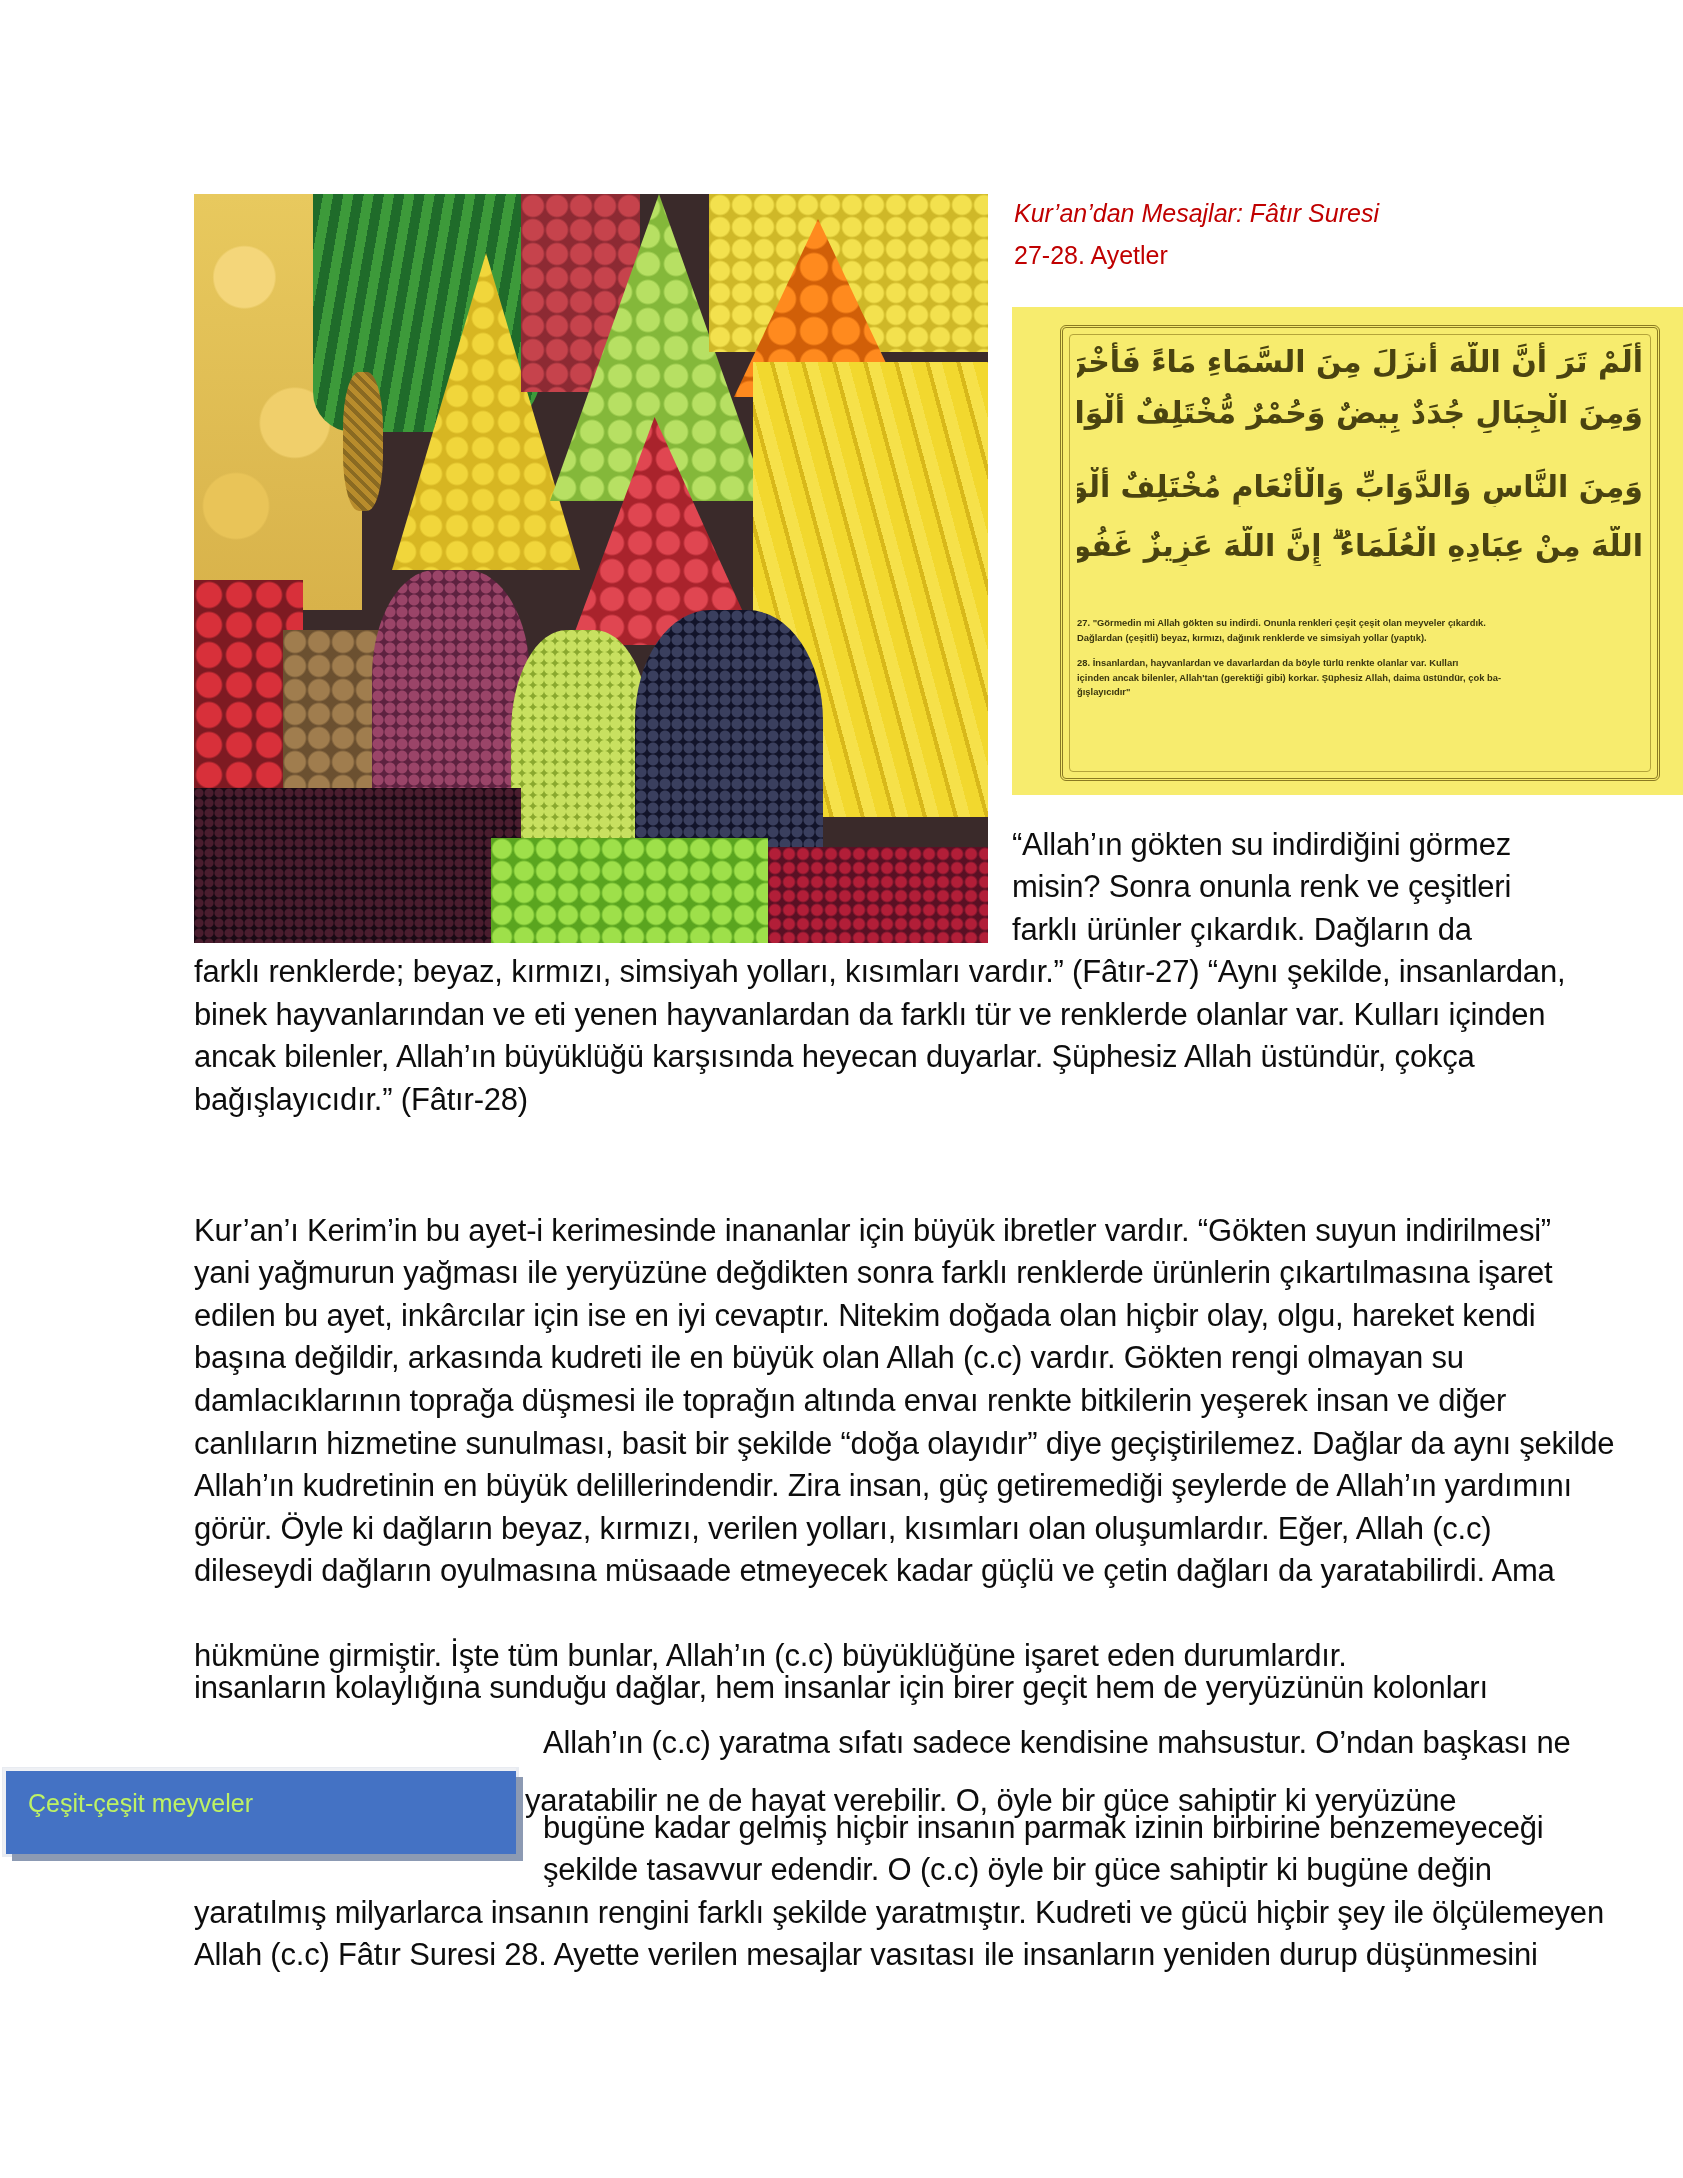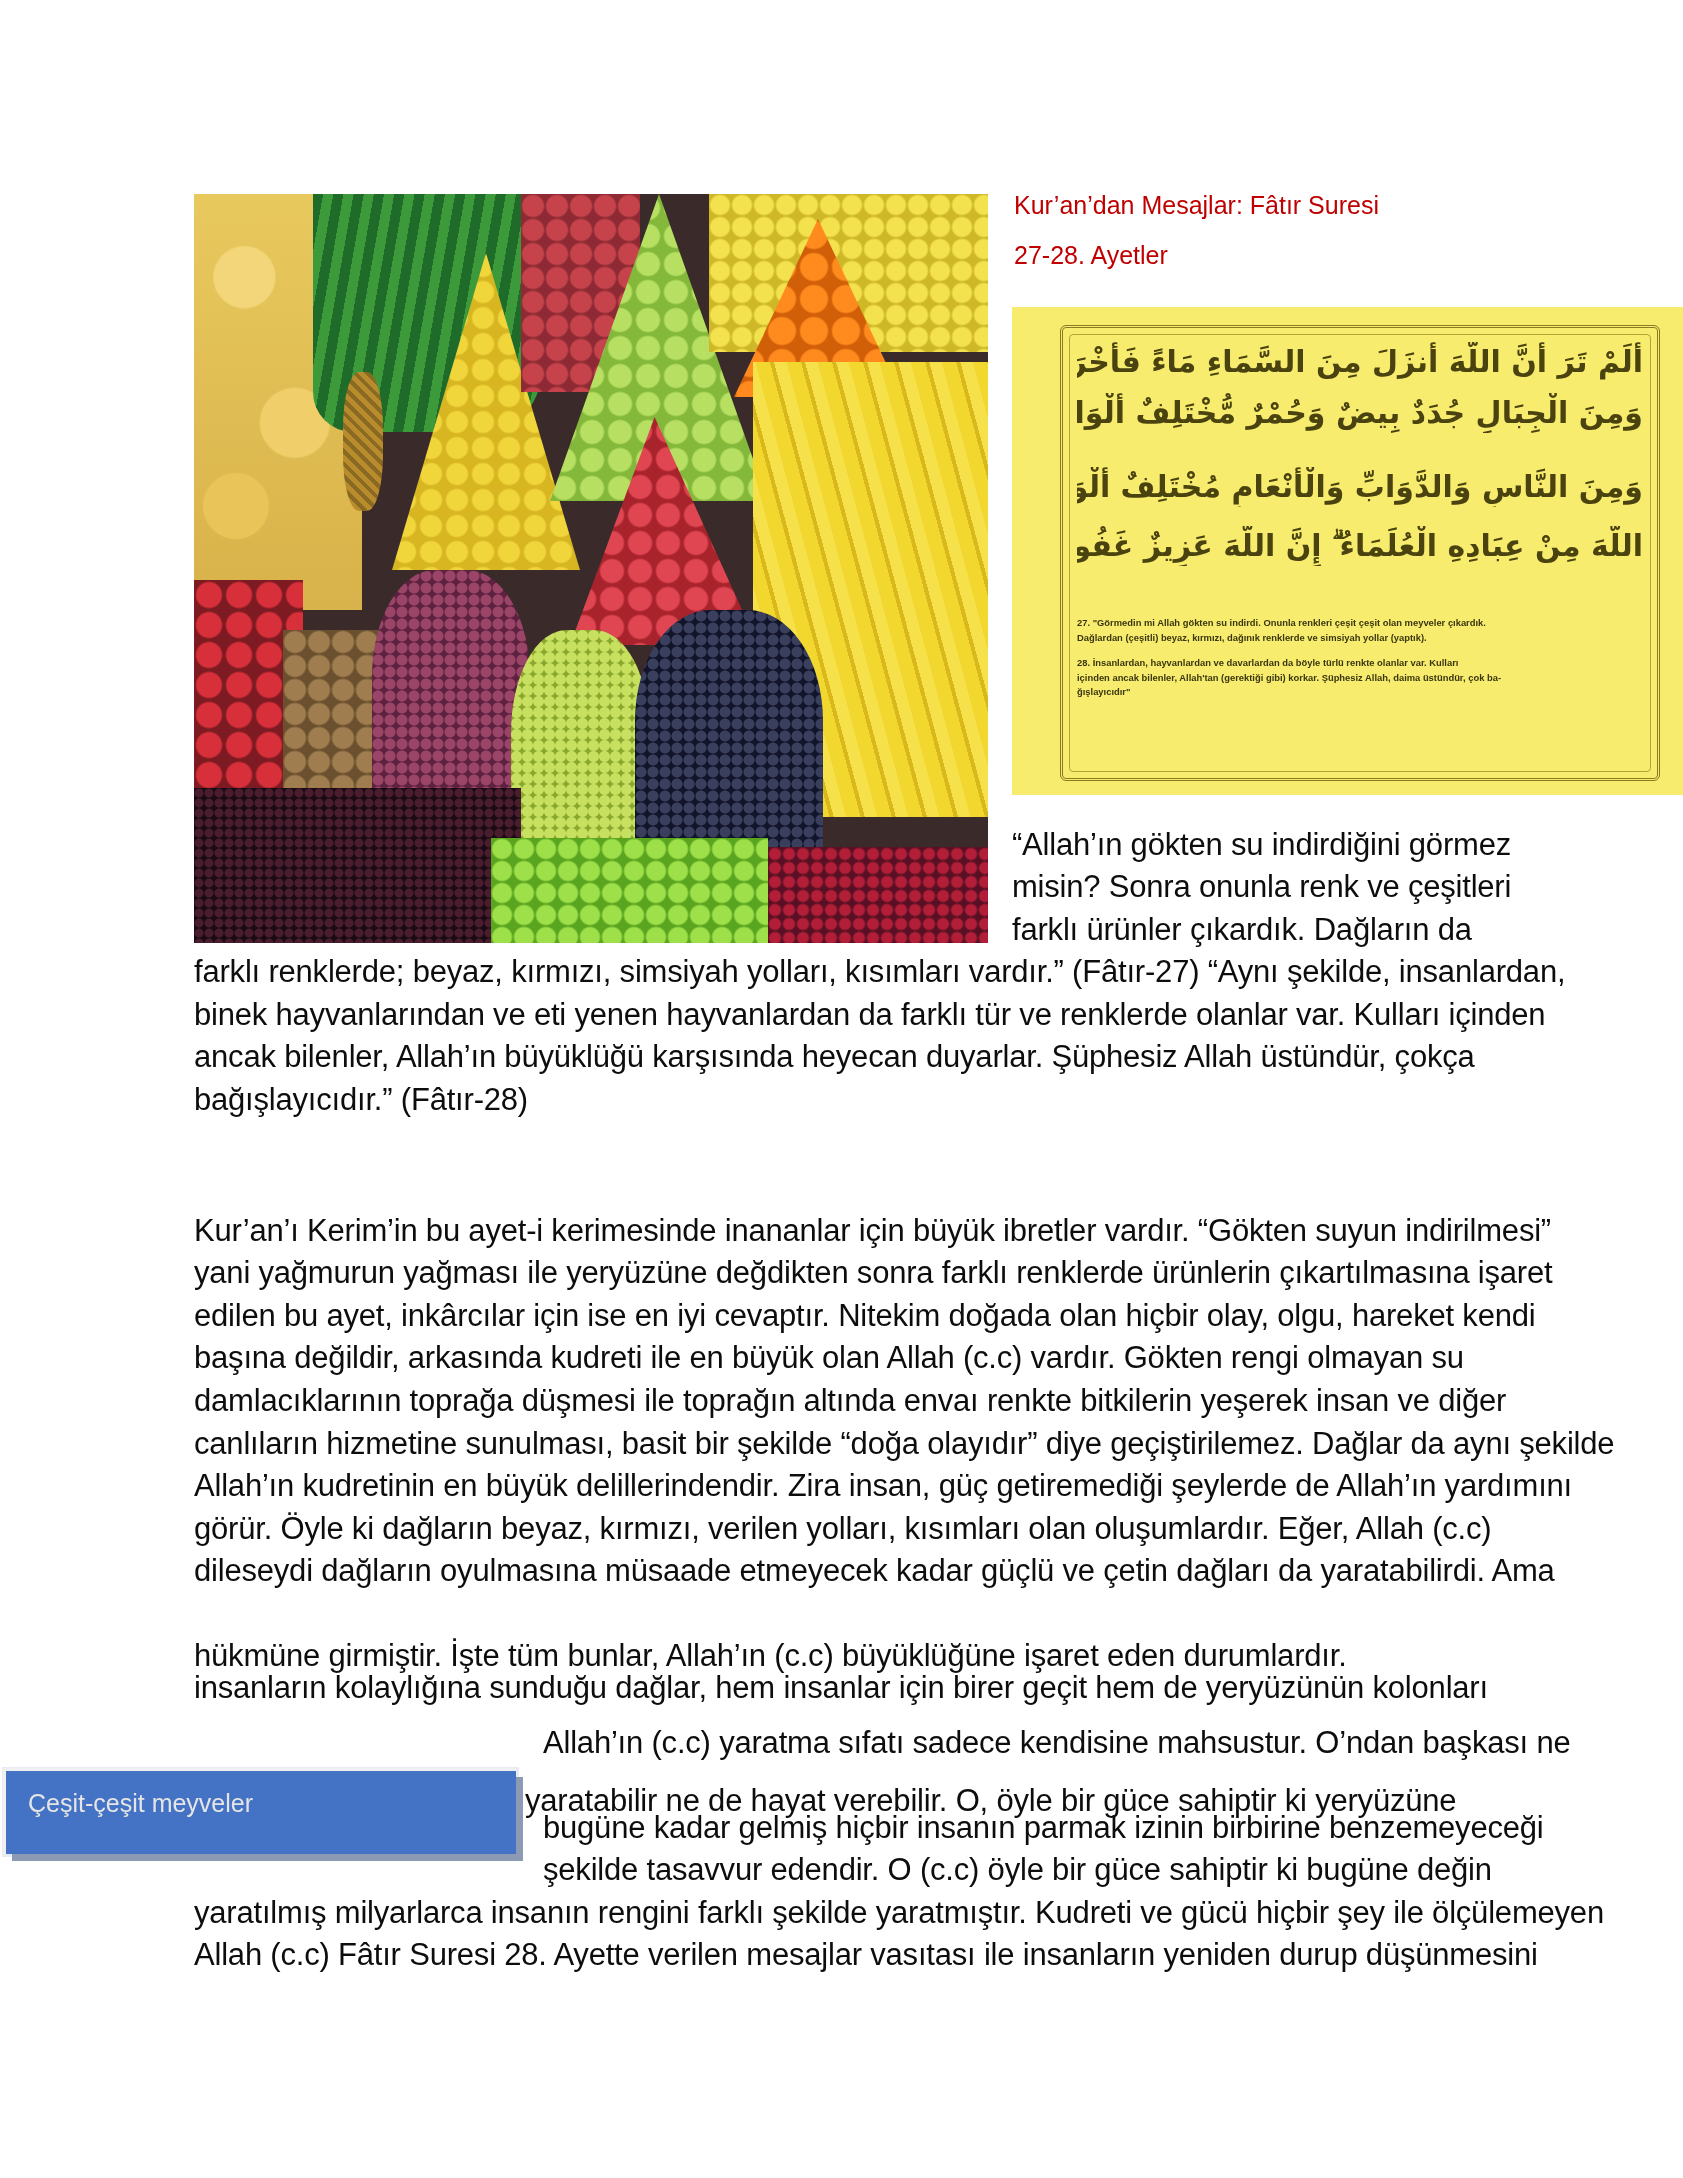--- a/index.html
+++ b/index.html
@@ -46,21 +46,21 @@
     color: #3a360e; line-height: 15px; filter: blur(0.5px);
   }
   
   .caption-box {
     position: absolute; left: 3px; top: 1768px; width: 510px; height: 83px;
     background: #4472C4;
     border-top: 3px solid #eef0f4; border-left: 3px solid #eef0f4;
     box-shadow: 8px 8px 0 -1px #8C9AB3, 1px 1px 0 2px #e8ebf1;
   }
   .caption-text {
-    position: absolute; left: 22px; top: 18px; font-size: 25px; color: #e5e5e5;
+    position: absolute; left: 22px; top: 18px; font-size: 25px; color: #bef264;
     white-space: nowrap;
   }
 </style>
 </head>
 <body>
 
 <div class="fruit-photo">
 
   <div class="blk" style="left:0;top:0;width:168px;height:416px;background:radial-gradient(circle at 30% 20%,#f4d67a 0 30px,transparent 32px),radial-gradient(circle at 60% 55%,#f0cf6b 0 34px,transparent 36px),radial-gradient(circle at 25% 75%,#e9c458 0 32px,transparent 34px),linear-gradient(#e8c95e,#d8b24a);"></div>
 
@@ -92,21 +92,21 @@
 
   <div class="blk" style="left:441px;top:416px;width:188px;height:277px;background:radial-gradient(circle,#3a3f5e 0 5px,#12142a 6px) 0 0/12px 12px;border-radius:40% 40% 10% 10%;"></div>
 
   <div class="blk" style="left:0;top:594px;width:327px;height:155px;background:radial-gradient(circle,#4a1d2e 0 4px,#1a0a14 5px) 0 0/10px 10px;"></div>
 
   <div class="blk" style="left:297px;top:644px;width:277px;height:106px;background:radial-gradient(circle,#9ee04a 0 9px,#5aa51f 11px) 0 0/22px 22px;"></div>
 
   <div class="blk" style="left:574px;top:653px;width:220px;height:96px;background:radial-gradient(circle,#b21e38 0 5px,#5a1024 7px) 0 0/14px 14px;"></div>
 </div>
 
-<div class="title-line" style="top:190px;">Kur’an’dan Mesajlar: Fâtır Suresi</div>
+<div class="title-line" style="top:198px;font-style:italic;">Kur’an’dan Mesajlar: Fâtır Suresi</div>
 <div class="title-line" style="top:240px;">27-28. Ayetler</div>
 
 <div class="quran-image">
   <div class="quran-frame">
     <div class="arabic-line" style="top:14px;">أَلَمْ تَرَ أَنَّ اللَّهَ أَنزَلَ مِنَ السَّمَاءِ مَاءً فَأَخْرَجْنَا بِهِ ثَمَرَاتٍ مُّخْتَلِفًا أَلْوَانُهَا</div>
     <div class="arabic-line" style="top:65px;">وَمِنَ الْجِبَالِ جُدَدٌ بِيضٌ وَحُمْرٌ مُّخْتَلِفٌ أَلْوَانُهَا وَغَرَابِيبُ سُودٌ ۝</div>
     <div class="arabic-line" style="top:139px;">وَمِنَ النَّاسِ وَالدَّوَابِّ وَالْأَنْعَامِ مُخْتَلِفٌ أَلْوَانُهُ كَذَٰلِكَ ۗ إِنَّمَا يَخْشَى</div>
     <div class="arabic-line" style="top:198px;">اللَّهَ مِنْ عِبَادِهِ الْعُلَمَاءُ ۗ إِنَّ اللَّهَ عَزِيزٌ غَفُورٌ ۝</div>
     <div class="turkish-small" style="top:287px;">27. "Görmedin mi Allah gökten su indirdi. Onunla renkleri çeşit çeşit olan meyveler çıkardık.</div>
     <div class="turkish-small" style="top:302px;">Dağlardan (çeşitli) beyaz, kırmızı, dağınık renklerde ve simsiyah yollar (yaptık).</div>

